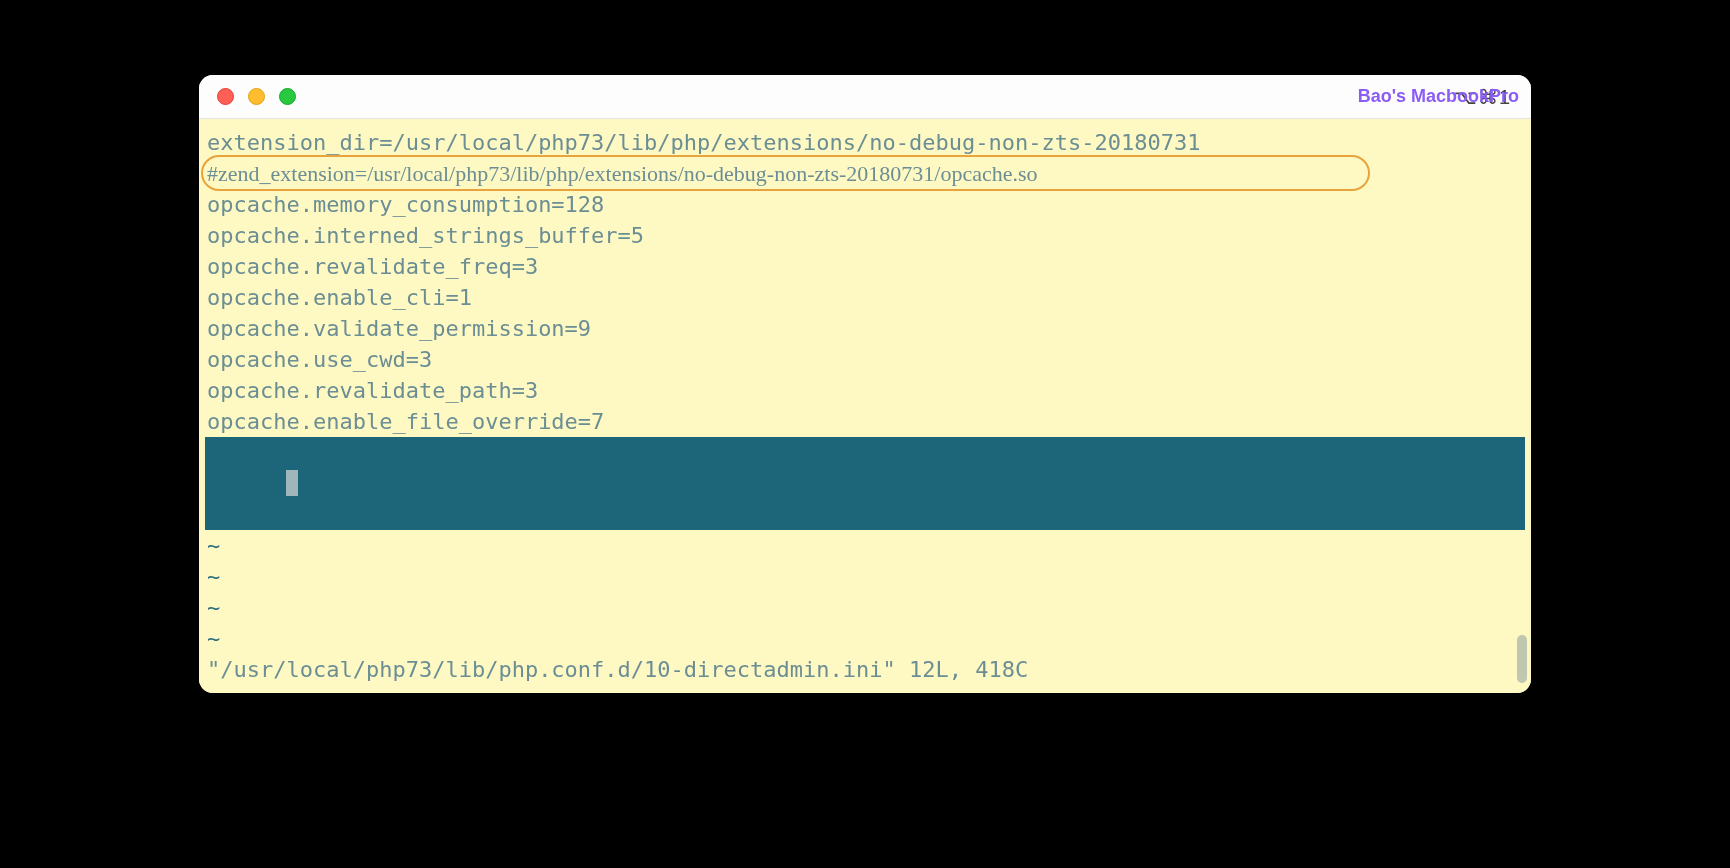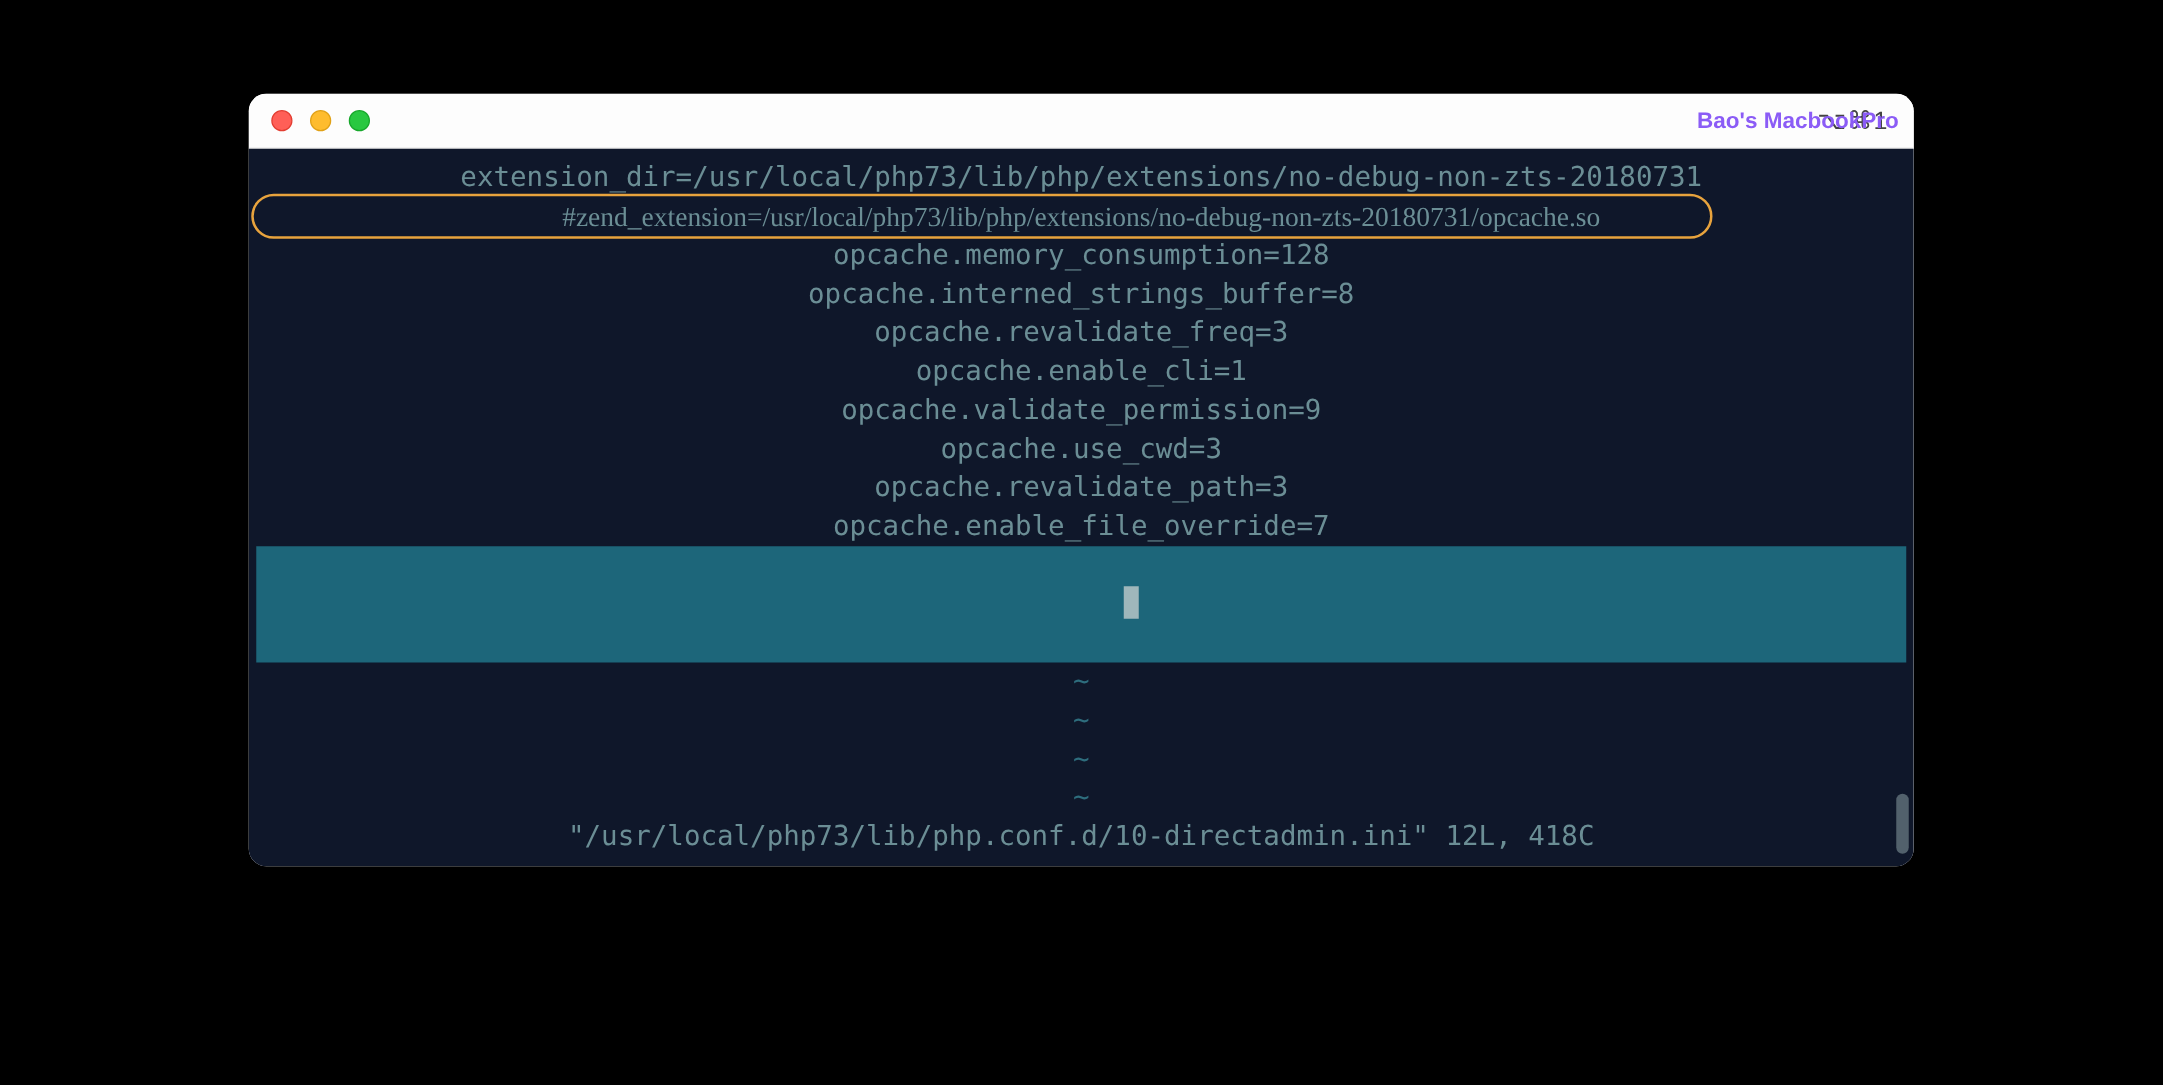--- a/index.html
+++ b/index.html
@@ -55,28 +55,27 @@
   }
   .titlebar-right {
     margin-left: auto;
     padding-right: 20px;
     font-family: -apple-system, "Helvetica Neue", Arial, sans-serif;
     font-size: 20px;
     color: #444;
     letter-spacing: 1px;
   }
   .terminal {
-    background: #0f172a;
+    background: #fef9c3;
     color: #6b8e95;
     font-size: 22px;
     line-height: 31px;
     padding: 8px 6px 8px 6px;
     min-height: 540px;
     position: relative;
-    text-align: center;
   }
   .line {
     white-space: pre;
     padding: 0 2px;
     position: relative;
   }
   .highlight-oval {
     position: absolute;
     border: 2px solid #e8a33d;
     border-radius: 22px;
@@ -122,21 +121,21 @@
     </div>
     <div class="title">Bao's MacbookPro</div>
     <div class="titlebar-right">⌥⌘1</div>
   </div>
 
   <div class="terminal">
     <div id="content-lines">
         <div class="line">extension_dir=/usr/local/php73/lib/php/extensions/no-debug-non-zts-20180731</div>
         <div class="line" style="position: relative; font-family: Liberation Serif, serif;">#zend_extension=/usr/local/php73/lib/php/extensions/no-debug-non-zts-20180731/opcache.so<div class="highlight-oval" style="width: 1168.8px;"></div></div>
         <div class="line">opcache.memory_consumption=128</div>
-        <div class="line">opcache.interned_strings_buffer=8</div>
+        <div class="line">opcache.interned_strings_buffer=5</div>
         <div class="line">opcache.revalidate_freq=3</div>
         <div class="line">opcache.enable_cli=1</div>
         <div class="line">opcache.validate_permission=9</div>
         <div class="line">opcache.use_cwd=3</div>
         <div class="line">opcache.revalidate_path=3</div>
         <div class="line">opcache.enable_file_override=7</div>
       </div>
 
     <div class="line cursor-line">
       <span class="cursor-block"></span>

